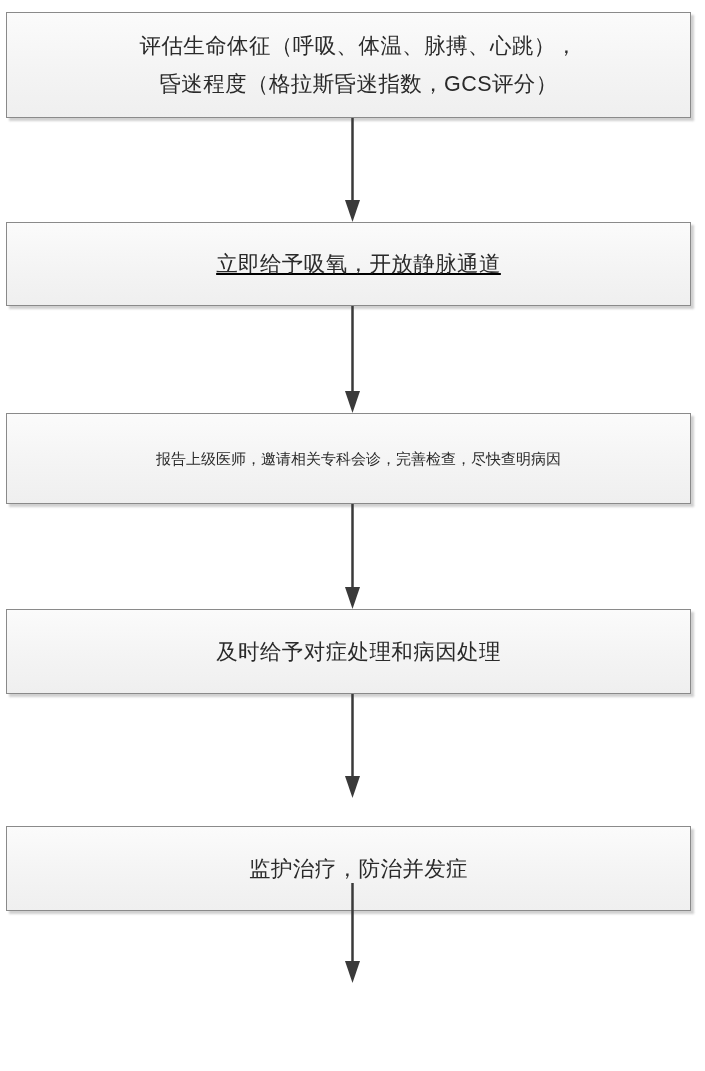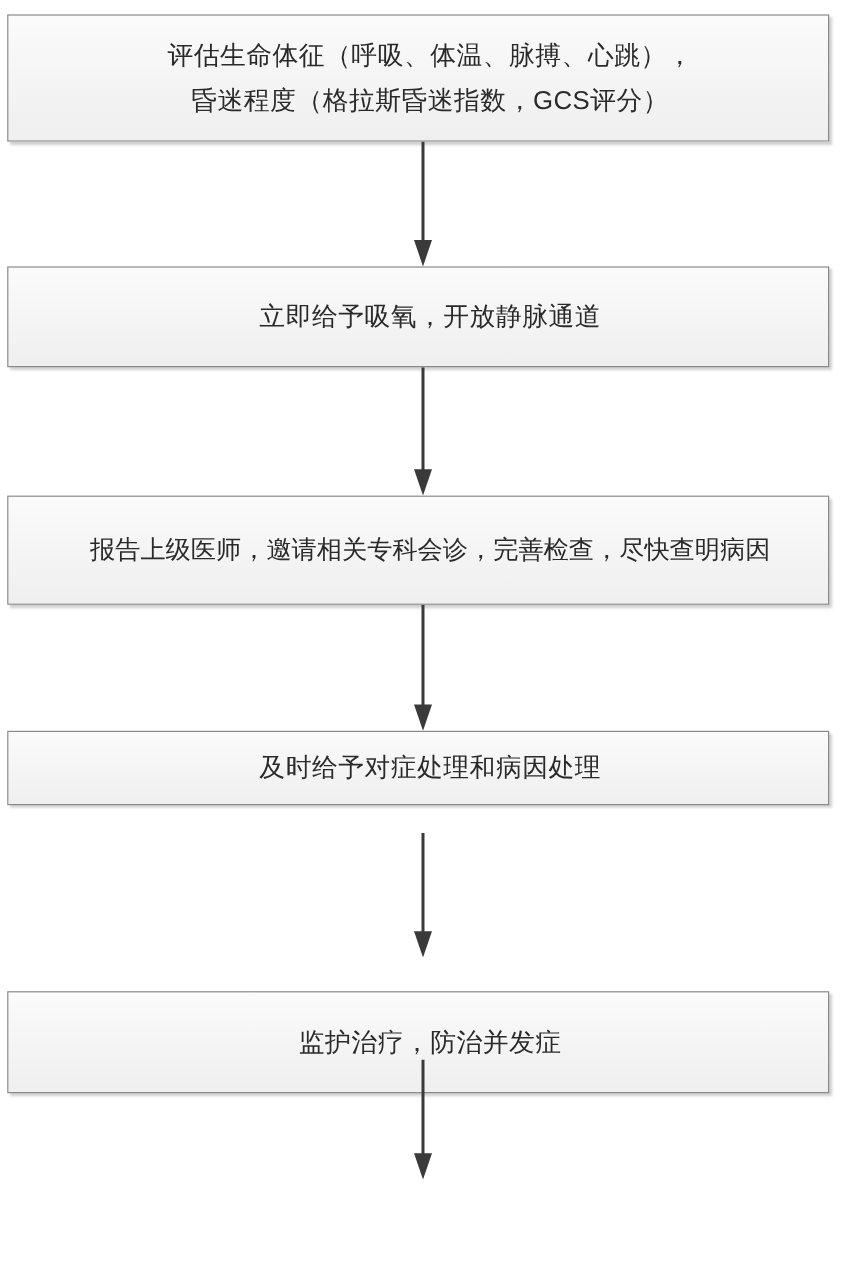--- a/index.html
+++ b/index.html
@@ -39,21 +39,21 @@
     color: #2a2a2a;
     font-size: 21.5px;
     line-height: 38px;
     letter-spacing: 0.4px;
     font-weight: 500;
     white-space: pre-line;
     padding: 0 4px;
     box-sizing: border-box;
   }
   .node-label.tight {
-    font-size: 21px;
+    font-size: 15px;
     letter-spacing: 0px;
   }
   .connector {
     position: absolute;
     left: 0;
     width: 705px;
     pointer-events: none;
   }
   .connector svg {
     display: block;
@@ -69,21 +69,21 @@
 昏迷程度（格拉斯昏迷指数，GCS评分）</span>
   </div>
 
   <div class="connector" style="top:118px; height:104px;">
     <svg width="705" height="104" viewBox="0 0 705 104">
       <line x1="352.5" y1="0" x2="352.5" y2="86" stroke="#3a3a3a" stroke-width="2.5"></line>
       <polygon points="345,82 360,82 352.5,104" fill="#3a3a3a"></polygon>
     </svg>
   </div>
 
-  <div class="node" style="top:222px; height:84px;">
+  <div class="node" style="top:222px; height:84px;text-decoration:underline;">
     <span class="node-label">立即给予吸氧，开放静脉通道</span>
   </div>
 
   <div class="connector" style="top:306px; height:107px;">
     <svg width="705" height="107" viewBox="0 0 705 107">
       <line x1="352.5" y1="0" x2="352.5" y2="89" stroke="#3a3a3a" stroke-width="2.5"></line>
       <polygon points="345,85 360,85 352.5,107" fill="#3a3a3a"></polygon>
     </svg>
   </div>
 
@@ -91,21 +91,21 @@
     <span class="node-label tight">报告上级医师，邀请相关专科会诊，完善检查，尽快查明病因</span>
   </div>
 
   <div class="connector" style="top:504px; height:105px;">
     <svg width="705" height="105" viewBox="0 0 705 105">
       <line x1="352.5" y1="0" x2="352.5" y2="87" stroke="#3a3a3a" stroke-width="2.5"></line>
       <polygon points="345,83 360,83 352.5,105" fill="#3a3a3a"></polygon>
     </svg>
   </div>
 
-  <div class="node" style="top:609px; height:62px;">
+  <div class="node" style="top:609px; height:85px;">
     <span class="node-label">及时给予对症处理和病因处理</span>
   </div>
 
   <div class="connector" style="top:694px; height:104px;">
     <svg width="705" height="104" viewBox="0 0 705 104">
       <line x1="352.5" y1="0" x2="352.5" y2="86" stroke="#3a3a3a" stroke-width="2.5"></line>
       <polygon points="345,82 360,82 352.5,104" fill="#3a3a3a"></polygon>
     </svg>
   </div>
 

